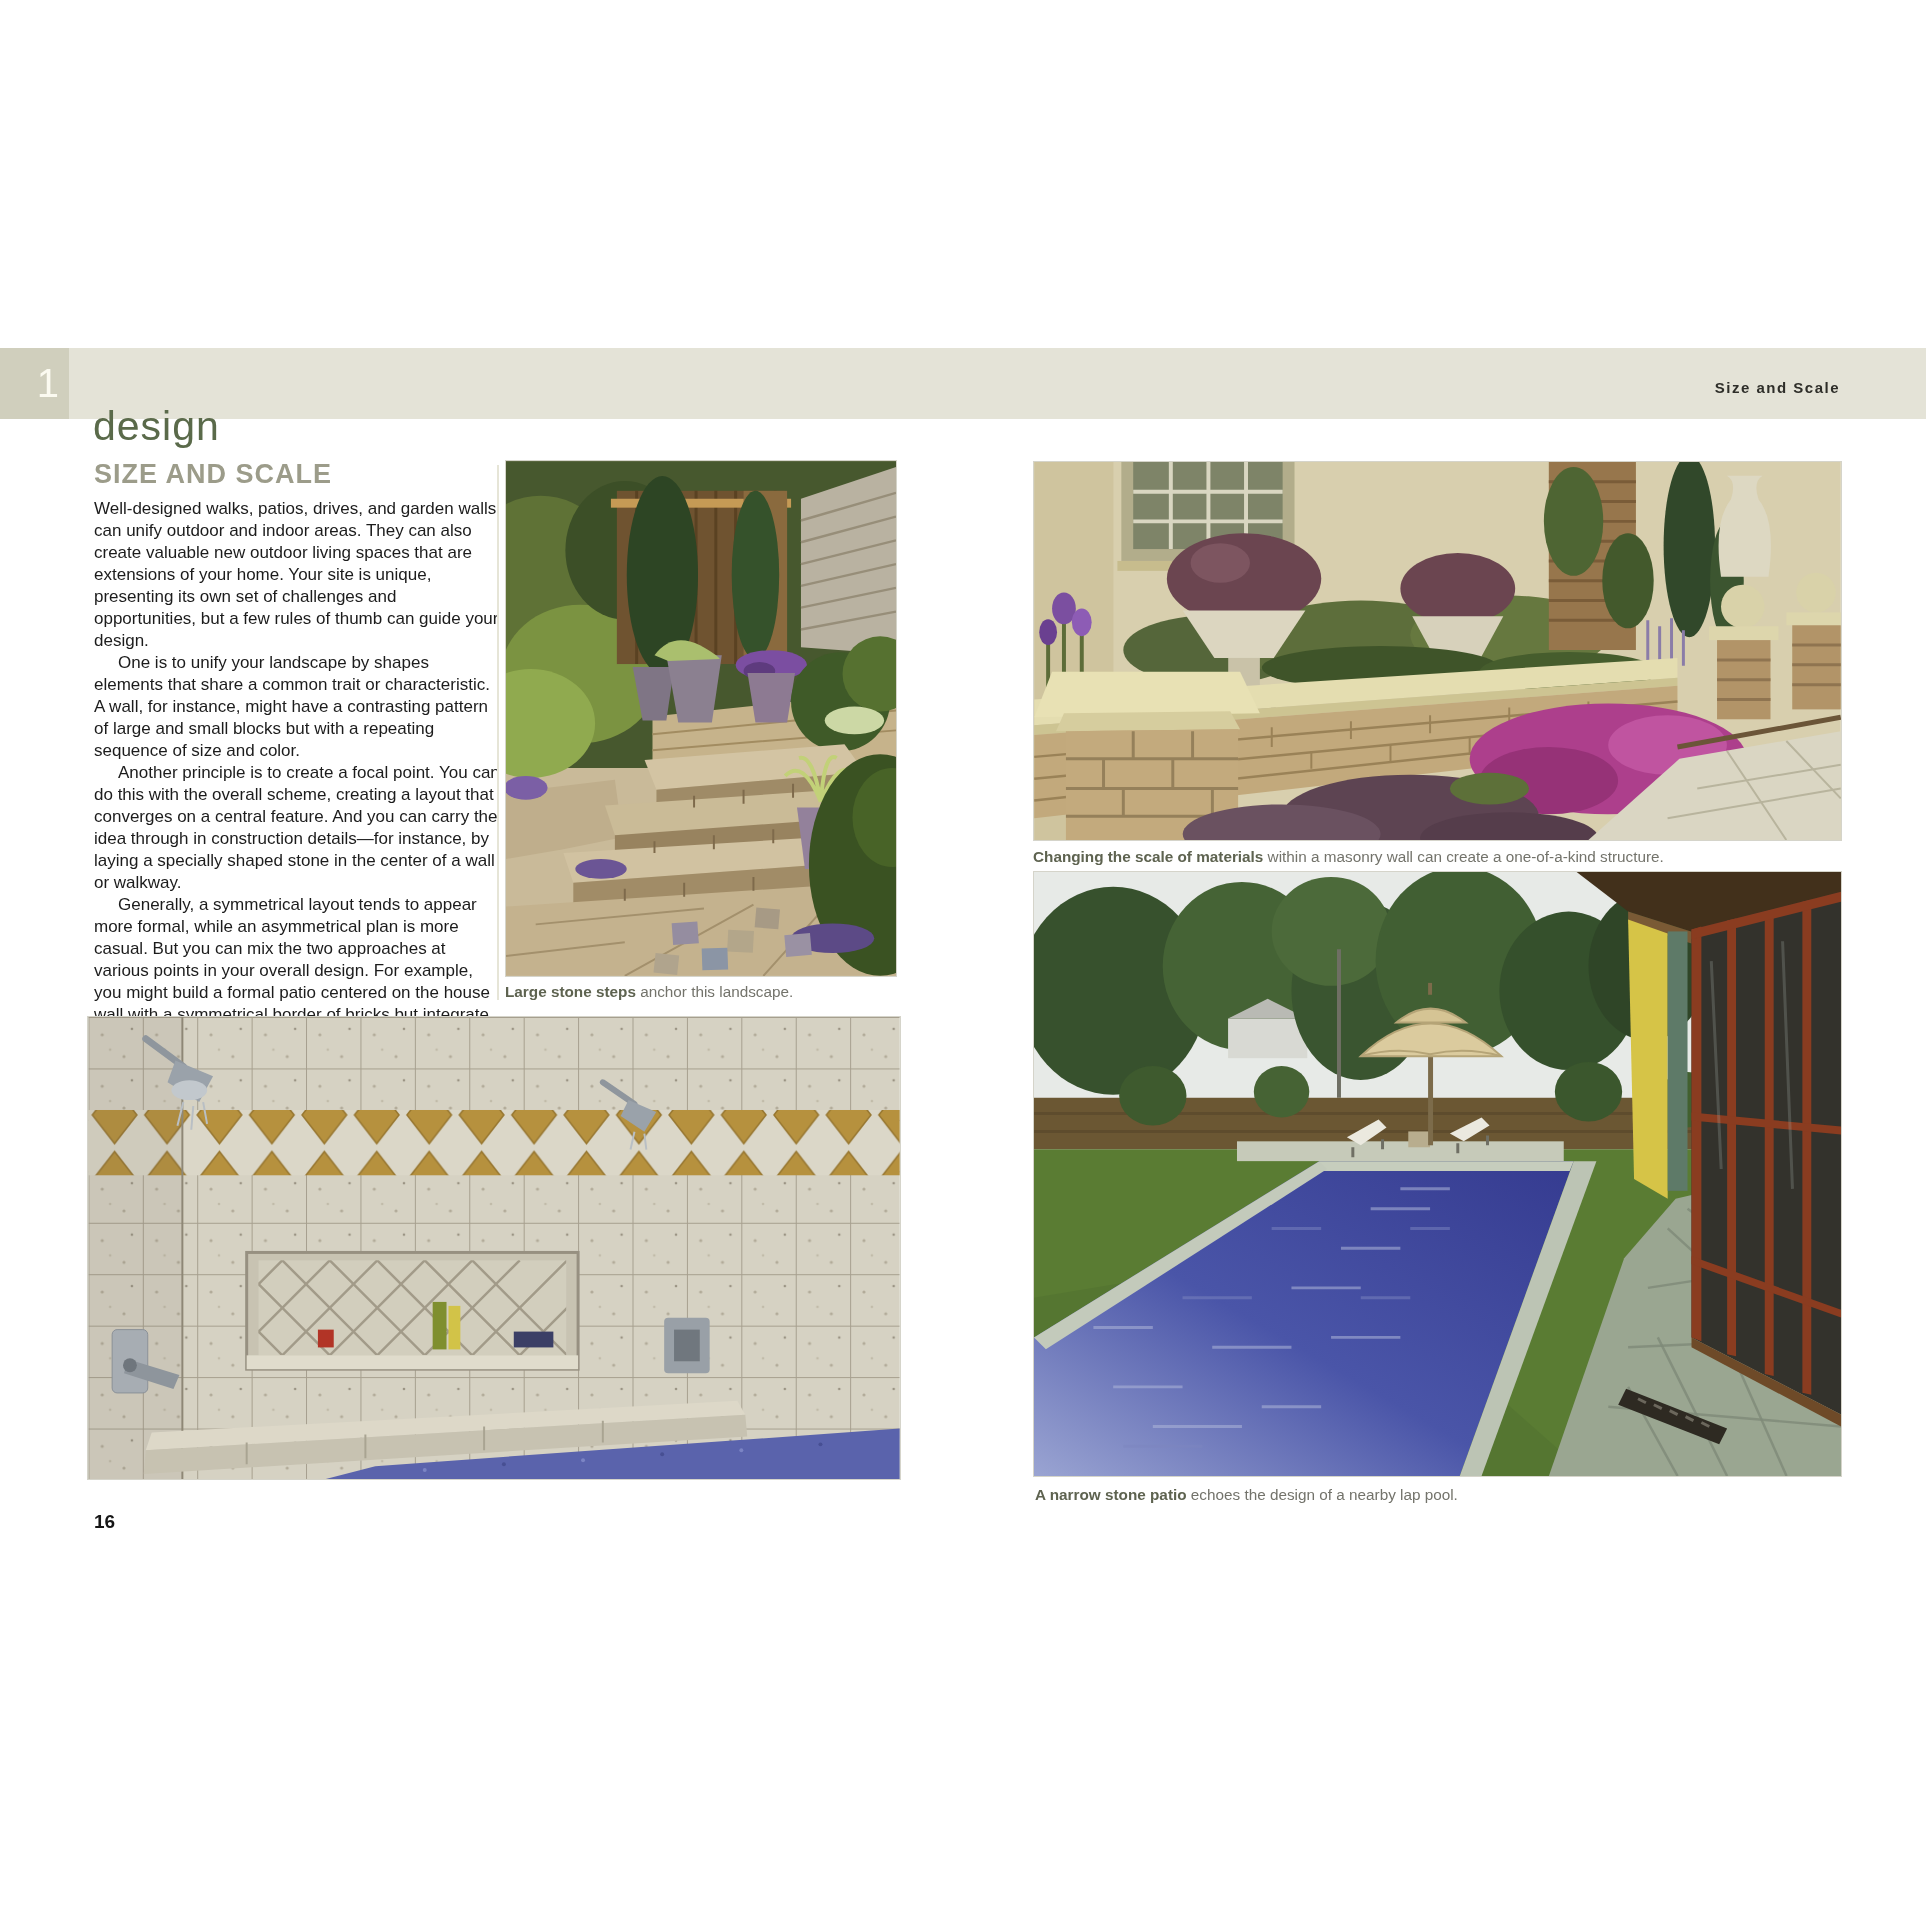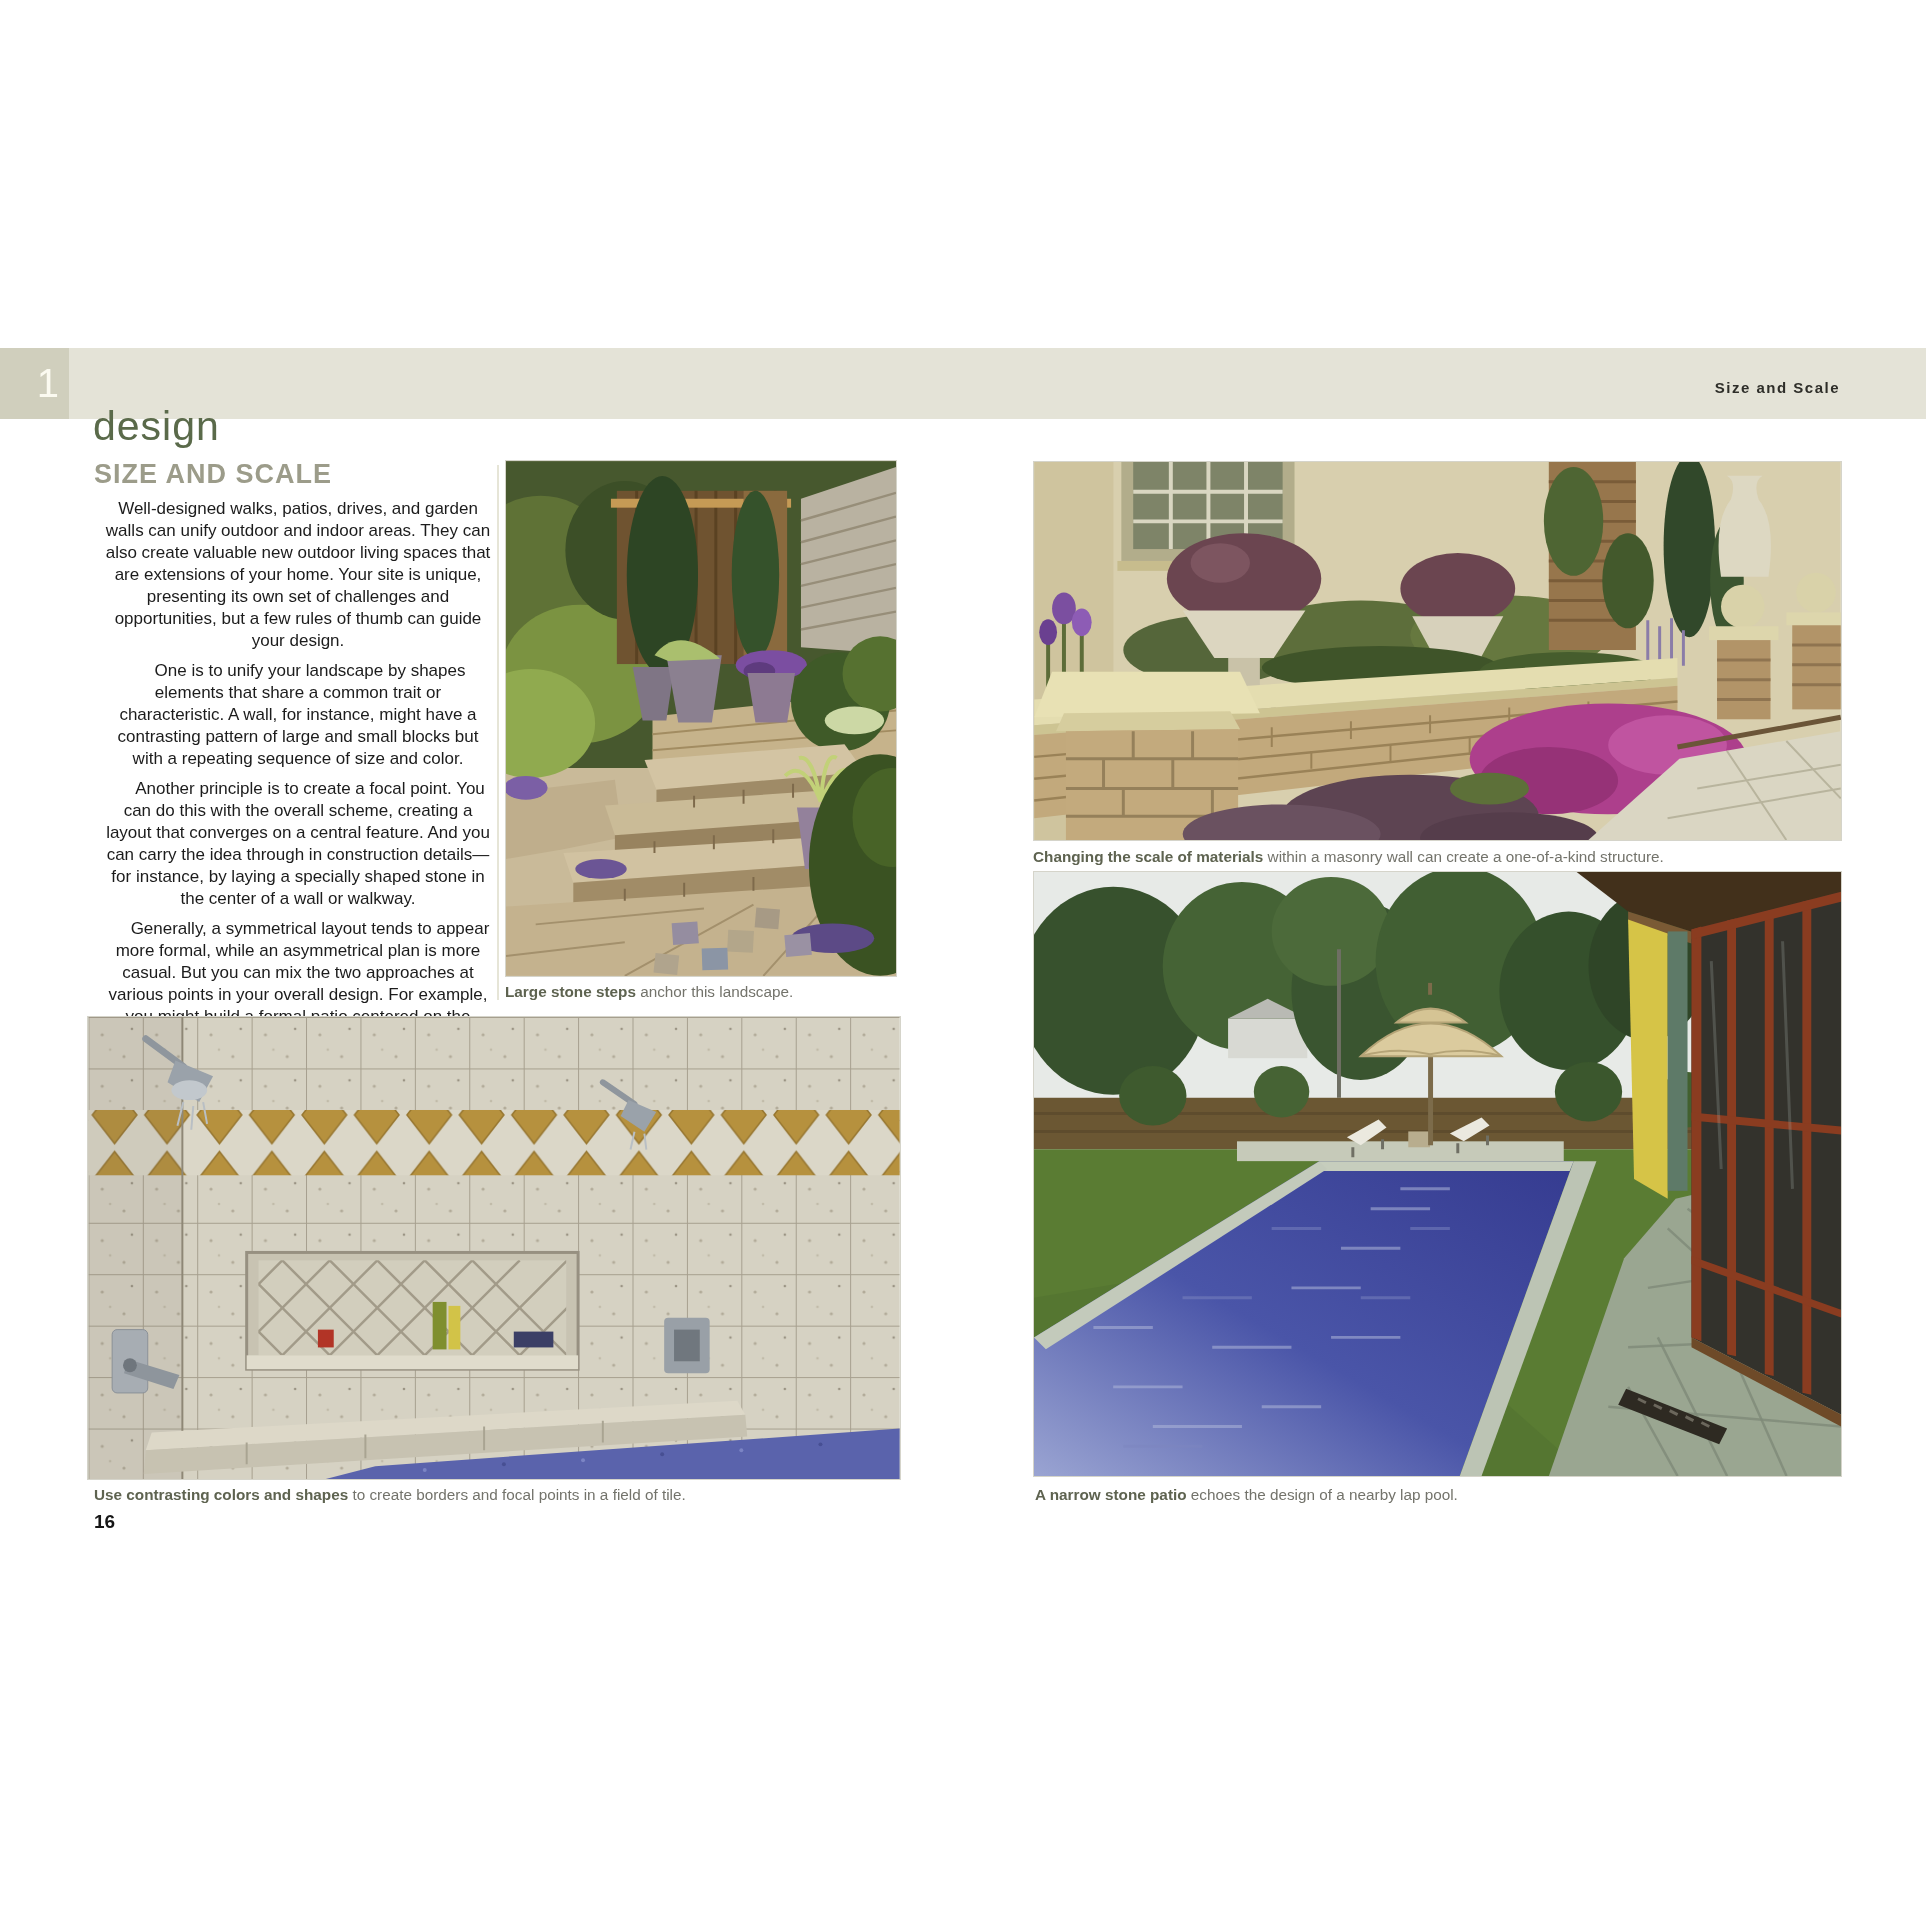--- a/index.html
+++ b/index.html
@@ -8,21 +8,21 @@
   .header-bar{position:absolute;left:0;top:348px;width:1927px;height:71px;background:#e4e3d7;}
   .chapter-tab{position:absolute;left:0;top:0;width:69px;height:71px;background:#d0cfbd;
          color:#fbfaf0;font-size:40px;display:flex;align-items:center;justify-content:flex-end;
          padding-right:10px;box-sizing:border-box;}
   .chapter-title{position:absolute;left:93px;top:0;height:71px;line-height:77px;
          font-size:41px;color:#5a6a4a;letter-spacing:1px;margin-top:40px;}
   .running-title{position:absolute;right:87px;top:0;height:71px;line-height:79px;
          font-size:15px;font-weight:bold;color:#2e2e29;letter-spacing:1.5px;}
   .text-col{position:absolute;left:94px;top:459px;width:408px;color:#1c1c1c;}
   .sec-title{margin:0 0 8px 0;font-size:27px;font-weight:bold;color:#9c9c8a;letter-spacing:1px;}
-  .text-col p{margin:8px;font-size:17px;line-height:22px;text-align:center;}
+  .text-col p{margin:0;font-size:17px;line-height:22px;}
   .text-col p.ind{text-indent:24px;}
   .col-rule{position:absolute;left:497px;top:465px;width:2px;height:535px;background:#e6e5d7;}
   .photo{position:absolute;margin:0;padding:0;border:1px solid #d5d4ca;background:#eeeee8;}
   .photo svg{display:block;}
   .caption{position:absolute;font-size:15.3px;line-height:19px;color:#73736b;}
   .cap-lead{font-weight:bold;color:#5e6350;text-align:center;}
   .pagenum{position:absolute;font-size:19px;font-weight:bold;color:#161616;}
   .pagenum.right{text-align:right;}
 </style>
 </head>
@@ -256,23 +256,20 @@
         <polygon points="290,454 820,416 820,467 240,467" fill="#5a63ac"></polygon>
         <circle cx="340" cy="458" r="2" fill="#7b84c4"></circle>
           <circle cx="420" cy="452" r="2" fill="#474f93"></circle>
         <circle cx="500" cy="448" r="2" fill="#7b84c4"></circle>
           <circle cx="580" cy="442" r="2" fill="#474f93"></circle>
         <circle cx="660" cy="438" r="2" fill="#7b84c4"></circle>
           <circle cx="740" cy="432" r="2" fill="#474f93"></circle>
       </g>
     </svg>
   </figure>
-  <div class="caption" style="left:94px;top:1485px;width:807px;">
-    <span class="cap-lead">Use contrasting colors and shapes</span><span> to create borders and focal points in a field of tile.</span>
-  </div>
 
   <figure class="photo" style="left:1033px;top:871px;">
     <svg width="807" height="604" viewBox="0 0 815 610">
       <defs>
         <linearGradient id="waterG" x1="1" y1="0" x2="0" y2="1">
           <stop offset="0" stop-color="#353b90"></stop>
           <stop offset="0.55" stop-color="#4a55a8"></stop>
           <stop offset="1" stop-color="#9aa4d2"></stop>
         </linearGradient>
       </defs>

